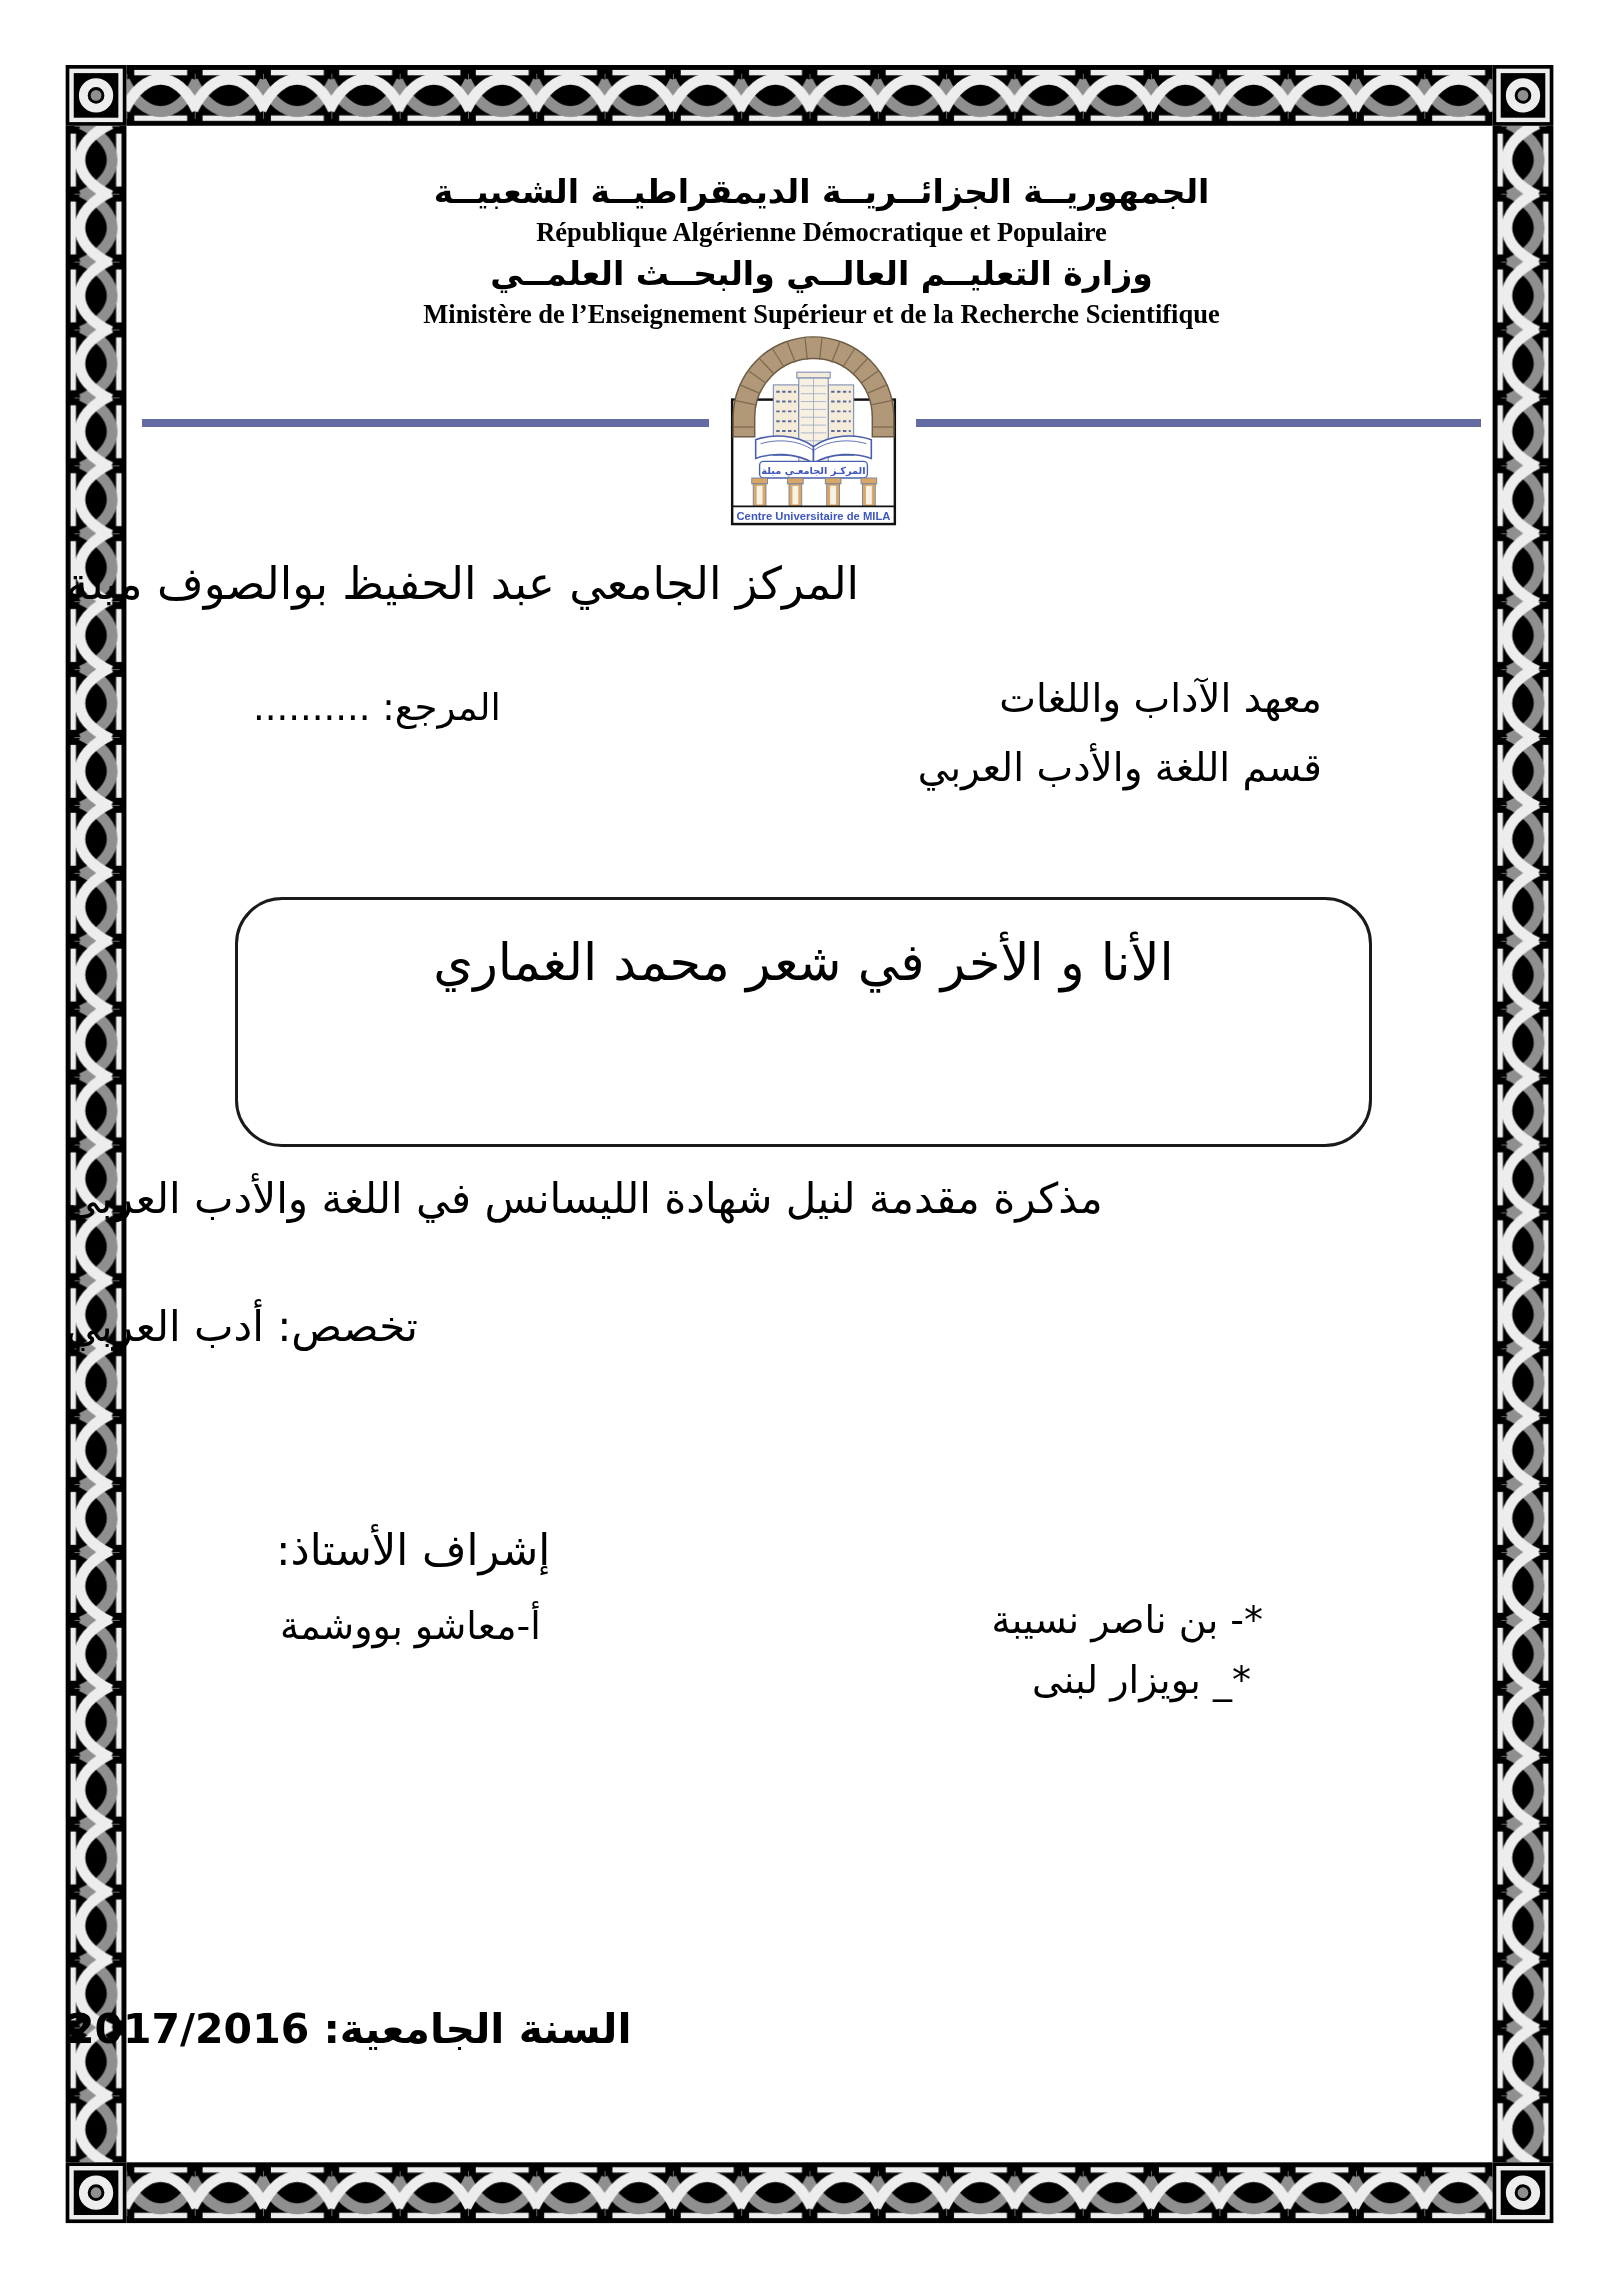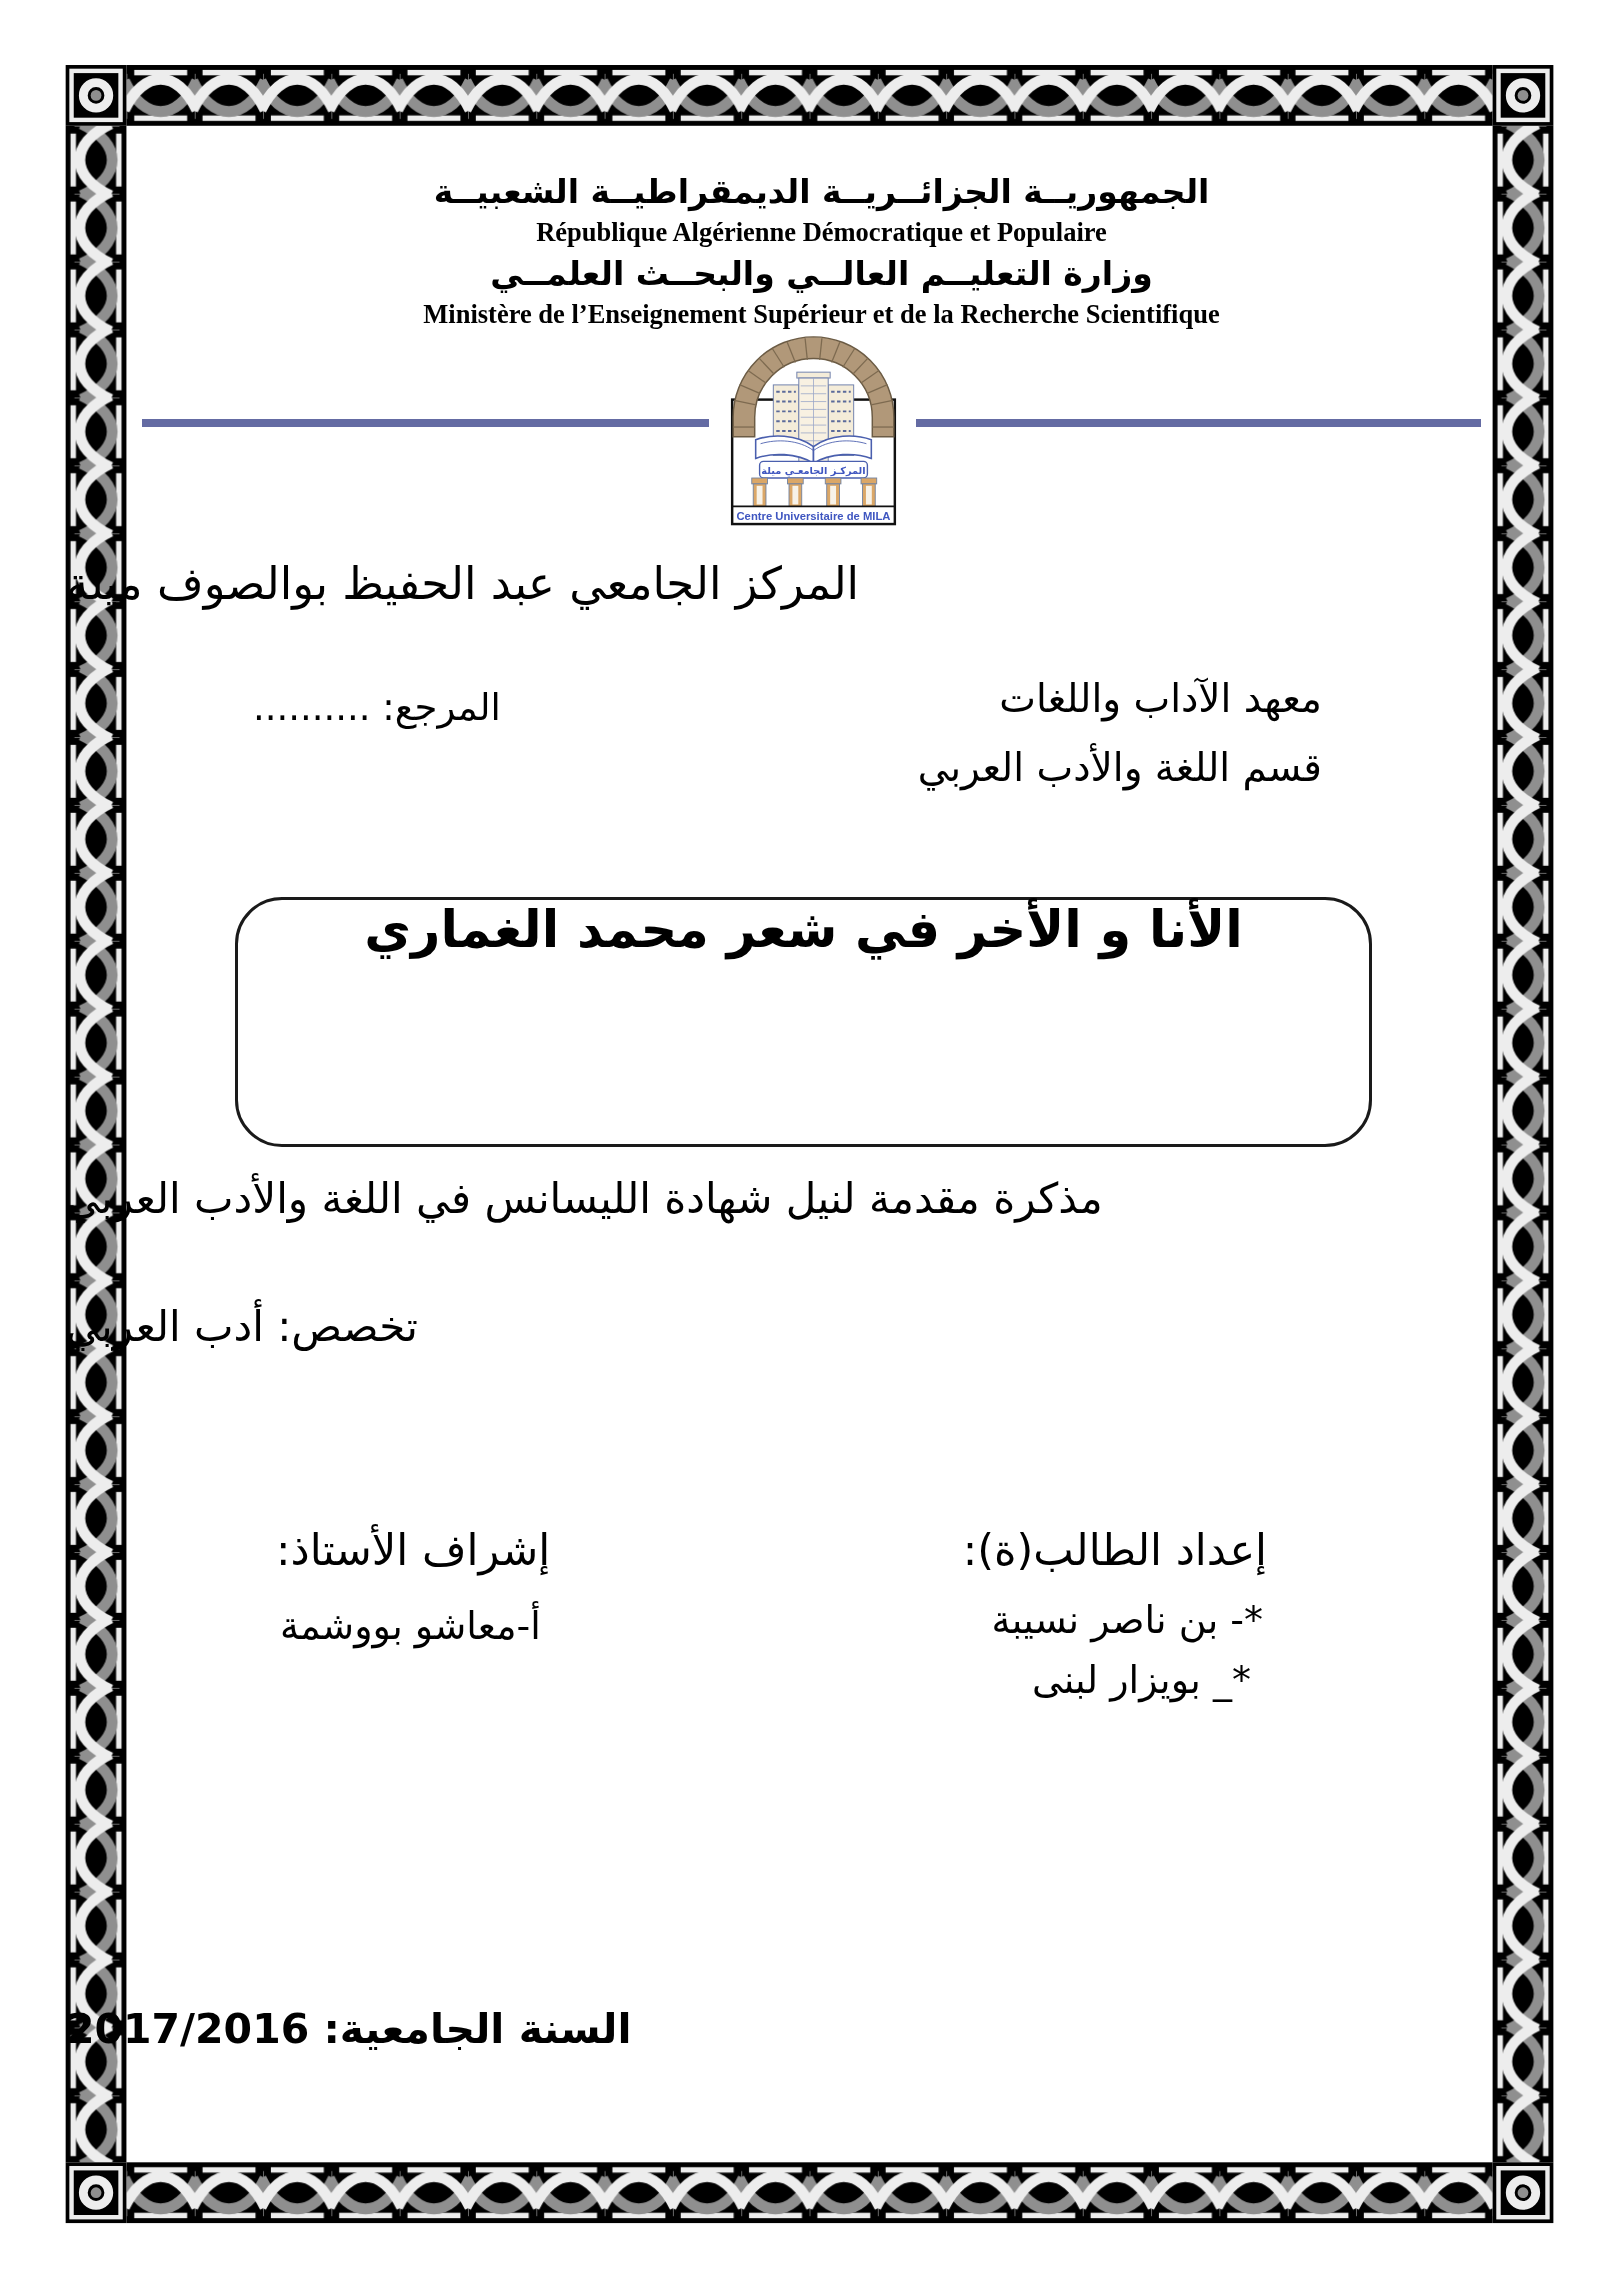--- a/index.html
+++ b/index.html
@@ -24,21 +24,21 @@
   
   .university{top:557px;font-size:45px;}
   .institute{top:676px;right:323px;font-size:39px;}
   .reference{top:686px;left:253px;font-size:37px;}
   .department{top:745px;right:323px;font-size:39px;}
   .title-box{
     left:235px;top:897px;width:1137px;height:250px;
     border:3.4px solid #1a1a1a;border-radius:47px;
     box-sizing:border-box;text-align:center;
   }
-  .title-text{font-size:51px;font-weight:bold;direction:rtl;}
+  .title-text{margin-top:33px;font-size:51px;font-weight:normal;direction:rtl;}
   .memo{top:1174px;font-size:42px;}
   .specialty{top:1302px;font-size:42px;}
   .prep-label{top:1525px;right:378px;font-size:43px;}
   .sup-label{top:1525px;left:276px;font-size:43px;text-align:center;}
   .student-1{top:1598px;right:382px;font-size:38px;text-align:right;}
   .student-2{top:1658px;right:394px;font-size:38px;text-align:right;}
   .sup-name{top:1604px;left:260px;font-size:38px;margin-left:20px;}
   .year{top:2005px;font-size:41px;font-weight:bold;}
 </style>
 </head>
@@ -164,21 +164,20 @@
   <div class="abs reference rtl">المرجع:  ..........</div>
   <div class="abs department rtl">قسم اللغة والأدب العربي</div>
 
   <div class="abs title-box">
     <div class="title-text">الأنا و الأخر في شعر محمد الغماري</div>
   </div>
 
   <div class="abs center-band memo rtl">مذكرة مقدمة لنيل شهادة الليسانس في اللغة والأدب العربي</div>
   <div class="abs center-band specialty rtl">تخصص: أدب العربي</div>
 
-  <div class="abs prep-label rtl">إعداد الطالب(ة):</div>
   <div class="abs sup-label rtl">إشراف الأستاذ:</div>
   <div class="abs student-1 rtl">*- بن ناصر نسيبة</div>
   <div class="abs student-2 rtl">*_ بويزار لبنى</div>
   <div class="abs sup-name rtl">أ-معاشو بووشمة</div>
 
   <div class="abs center-band year rtl">السنة الجامعية: 2017/2016</div>
 
 </div>
 
 

